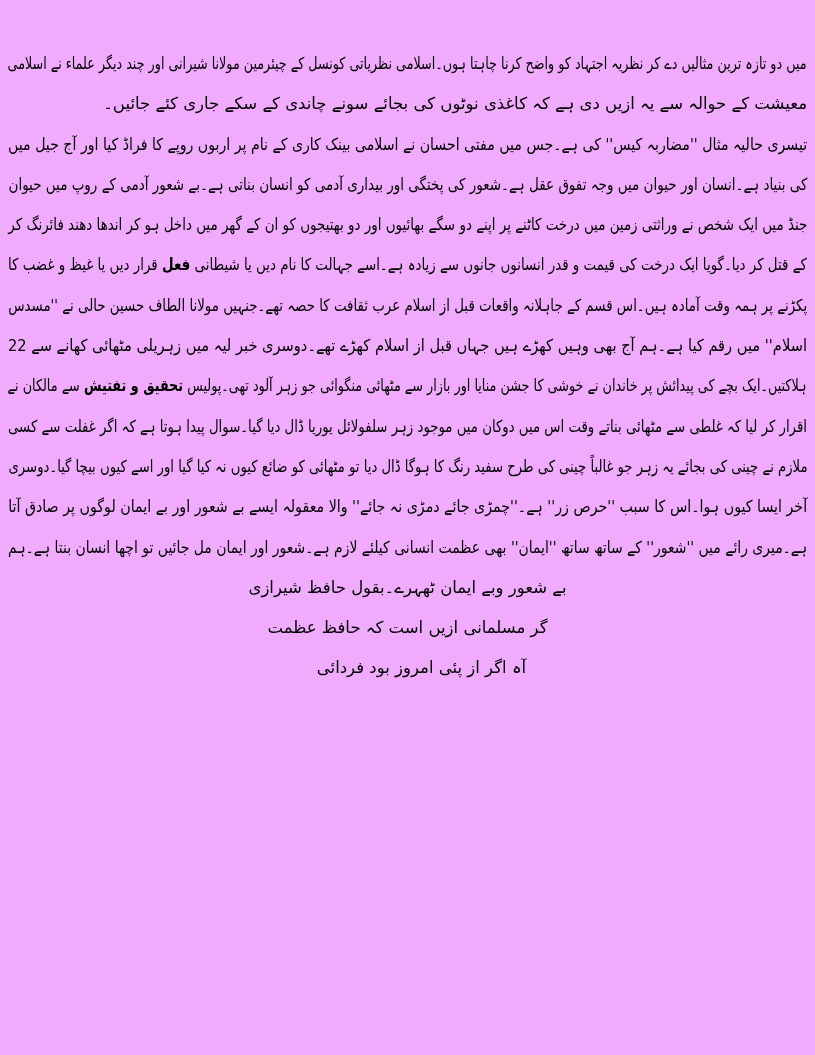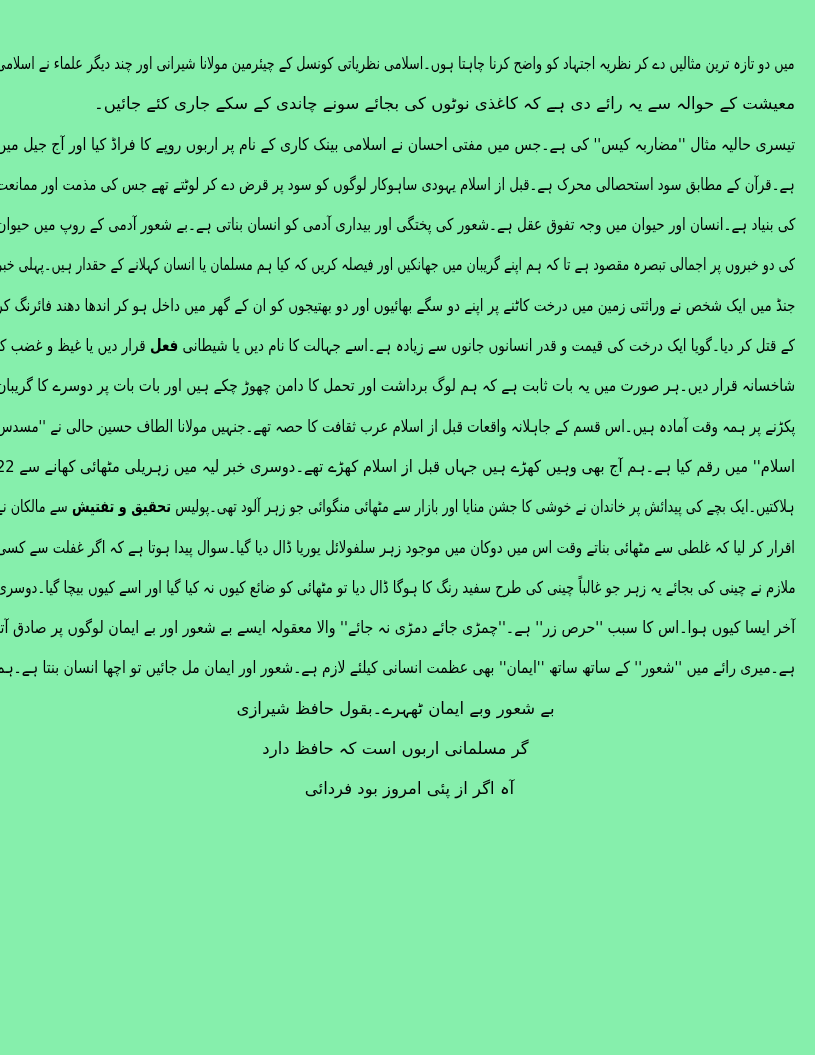--- a/index.html
+++ b/index.html
@@ -11,23 +11,23 @@
     width:815px;
     height:1055px;
     overflow:hidden;
     font-family:"DejaVu Sans", sans-serif;
     color:#000000;
   }
   .page{
     position:relative;
     width:815px;
     height:1055px;
-    background:#86efac;
+    background:#f0abfc;
     box-sizing:border-box;
-    padding:44px 20px 0 8px;
+    padding:44px 8px 0 8px;
   }
   .article{
     width:799px;
   }
   .line{
     direction:rtl;
     height:40.3px;
     line-height:40.3px;
     font-size:16.5px;
     white-space:nowrap;
@@ -52,32 +52,29 @@
   .line b{
     font-weight:bold;
   }
 </style>
 </head>
 <body>
 
 <div class="page">
   <div class="article" id="article">
       <div class="line align-justify"><span style="transform: scaleX(0.7708);">میں دو تازہ ترین مثالیں دے کر نظریہ اجتہاد کو واضح کرنا چاہتا ہوں۔اسلامی نظریاتی کونسل کے چیئرمین مولانا شیرانی اور چند دیگر علماء نے اسلامی</span></div>
-      <div class="line align-right"><span style="transform: scaleX(1);">معیشت کے حوالہ سے یہ رائے دی ہے کہ کاغذی نوٹوں کی بجائے سونے چاندی کے سکے جاری کئے جائیں۔</span></div>
+      <div class="line align-right"><span style="transform: scaleX(1);">معیشت کے حوالہ سے یہ ازیں دی ہے کہ کاغذی نوٹوں کی بجائے سونے چاندی کے سکے جاری کئے جائیں۔</span></div>
       <div class="line align-justify"><span style="transform: scaleX(0.8563);">تیسری حالیہ مثال ''مضاربہ کیس'' کی ہے۔جس میں مفتی احسان نے اسلامی بینک کاری کے نام پر اربوں روپے کا فراڈ کیا اور آج جیل میں</span></div>
-      <div class="line align-justify"><span style="transform: scaleX(0.7999);">ہے۔قرآن کے مطابق سود استحصالی محرک ہے۔قبل از اسلام یہودی ساہوکار لوگوں کو سود پر قرض دے کر لوٹتے تھے جس کی مذمت اور ممانعت</span></div>
       <div class="line align-justify"><span style="transform: scaleX(0.8174);">کی بنیاد ہے۔انسان اور حیوان میں وجہ تفوق عقل ہے۔شعور کی پختگی اور بیداری آدمی کو انسان بناتی ہے۔بے شعور آدمی کے روپ میں حیوان</span></div>
-      <div class="line align-justify"><span style="transform: scaleX(0.7624);">کی دو خبروں پر اجمالی تبصرہ مقصود ہے تا کہ ہم اپنے گریبان میں جھانکیں اور فیصلہ کریں کہ کیا ہم مسلمان یا انسان کہلانے کے حقدار ہیں۔پہلی خبر</span></div>
       <div class="line align-justify"><span style="transform: scaleX(0.8142);">جنڈ میں ایک شخص نے وراثتی زمین میں درخت کاٹنے پر اپنے دو سگے بھائیوں اور دو بھتیجوں کو ان کے گھر میں داخل ہو کر اندھا دھند فائرنگ کر</span></div>
       <div class="line align-justify"><span style="transform: scaleX(0.812);">کے قتل کر دیا۔گویا ایک درخت کی قیمت و قدر انسانوں جانوں سے زیادہ ہے۔اسے جہالت کا نام دیں یا شیطانی <b>فعل</b> قرار دیں یا غیظ و غضب کا</span></div>
-      <div class="line align-justify"><span style="transform: scaleX(0.8418);">شاخسانہ قرار دیں۔ہر صورت میں یہ بات ثابت ہے کہ ہم لوگ برداشت اور تحمل کا دامن چھوڑ چکے ہیں اور بات بات پر دوسرے کا گریبان</span></div>
       <div class="line align-justify"><span style="transform: scaleX(0.8102);">پکڑنے پر ہمہ وقت آمادہ ہیں۔اس قسم کے جاہلانہ واقعات قبل از اسلام عرب ثقافت کا حصہ تھے۔جنہیں مولانا الطاف حسین حالی نے ''مسدس</span></div>
       <div class="line align-justify"><span style="transform: scaleX(0.8859);">اسلام'' میں رقم کیا ہے۔ہم آج بھی وہیں کھڑے ہیں جہاں قبل از اسلام کھڑے تھے۔دوسری خبر لیہ میں زہریلی مٹھائی کھانے سے 22</span></div>
       <div class="line align-justify"><span style="transform: scaleX(0.7738);">ہلاکتیں۔ایک بچے کی پیدائش پر خاندان نے خوشی کا جشن منایا اور بازار سے مٹھائی منگوائی جو زہر آلود تھی۔پولیس <b>تحقیق و تفتیش</b> سے مالکان نے</span></div>
       <div class="line align-justify"><span style="transform: scaleX(0.8054);">اقرار کر لیا کہ غلطی سے مٹھائی بناتے وقت اس میں دوکان میں موجود زہر سلفولائل یوریا ڈال دیا گیا۔سوال پیدا ہوتا ہے کہ اگر غفلت سے کسی</span></div>
       <div class="line align-justify"><span style="transform: scaleX(0.7994);">ملازم نے چینی کی بجائے یہ زہر جو غالباً چینی کی طرح سفید رنگ کا ہوگا ڈال دیا تو مٹھائی کو ضائع کیوں نہ کیا گیا اور اسے کیوں بیچا گیا۔دوسری</span></div>
       <div class="line align-justify"><span style="transform: scaleX(0.8618);">آخر ایسا کیوں ہوا۔اس کا سبب ''حرص زر'' ہے۔''چمڑی جائے دمڑی نہ جائے'' والا معقولہ ایسے بے شعور اور بے ایمان لوگوں پر صادق آتا</span></div>
       <div class="line align-justify"><span style="transform: scaleX(0.8454);">ہے۔میری رائے میں ''شعور'' کے ساتھ ساتھ ''ایمان'' بھی عظمت انسانی کیلئے لازم ہے۔شعور اور ایمان مل جائیں تو اچھا انسان بنتا ہے۔ہم</span></div>
       <div class="line align-center"><span style="transform: scaleX(1);">بے شعور وبے ایمان ٹھہرے۔بقول حافظ شیرازی</span></div>
-      <div class="line align-center"><span style="transform: scaleX(1);">گر مسلمانی اربوں است کہ حافظ دارد</span></div>
+      <div class="line align-center"><span style="transform: scaleX(1);">گر مسلمانی ازیں است کہ حافظ عظمت</span></div>
       <div class="line align-center"><span style="transform: scaleX(1); margin-left: 28px;">آہ اگر از پئی امروز بود فردائی</span></div>
     </div>
 </div>
 
 </body></html>

